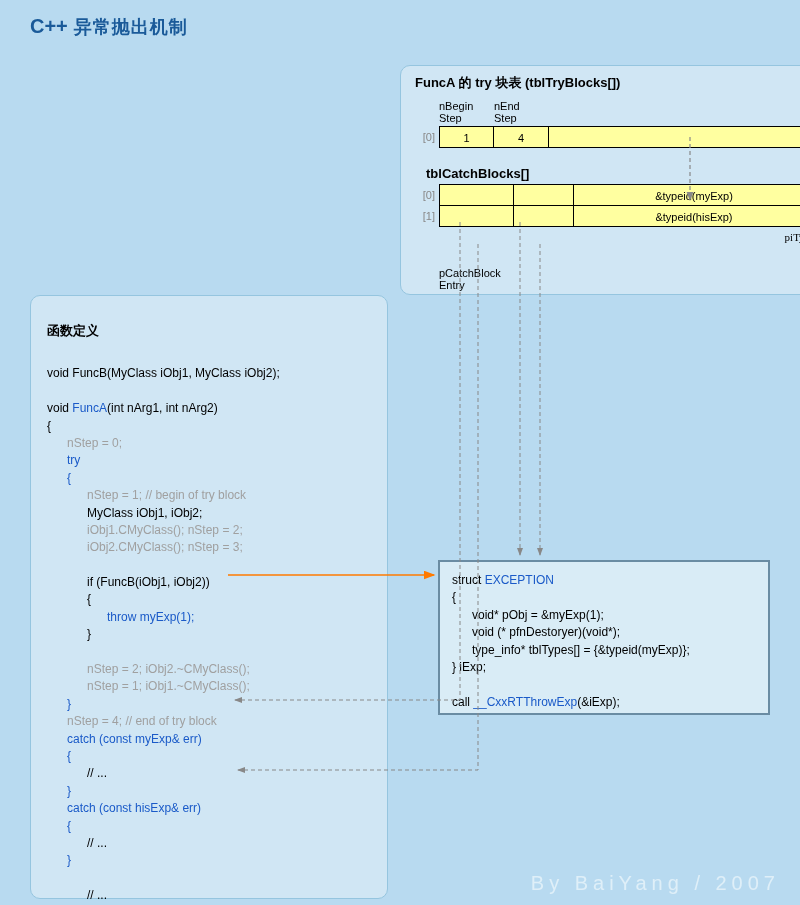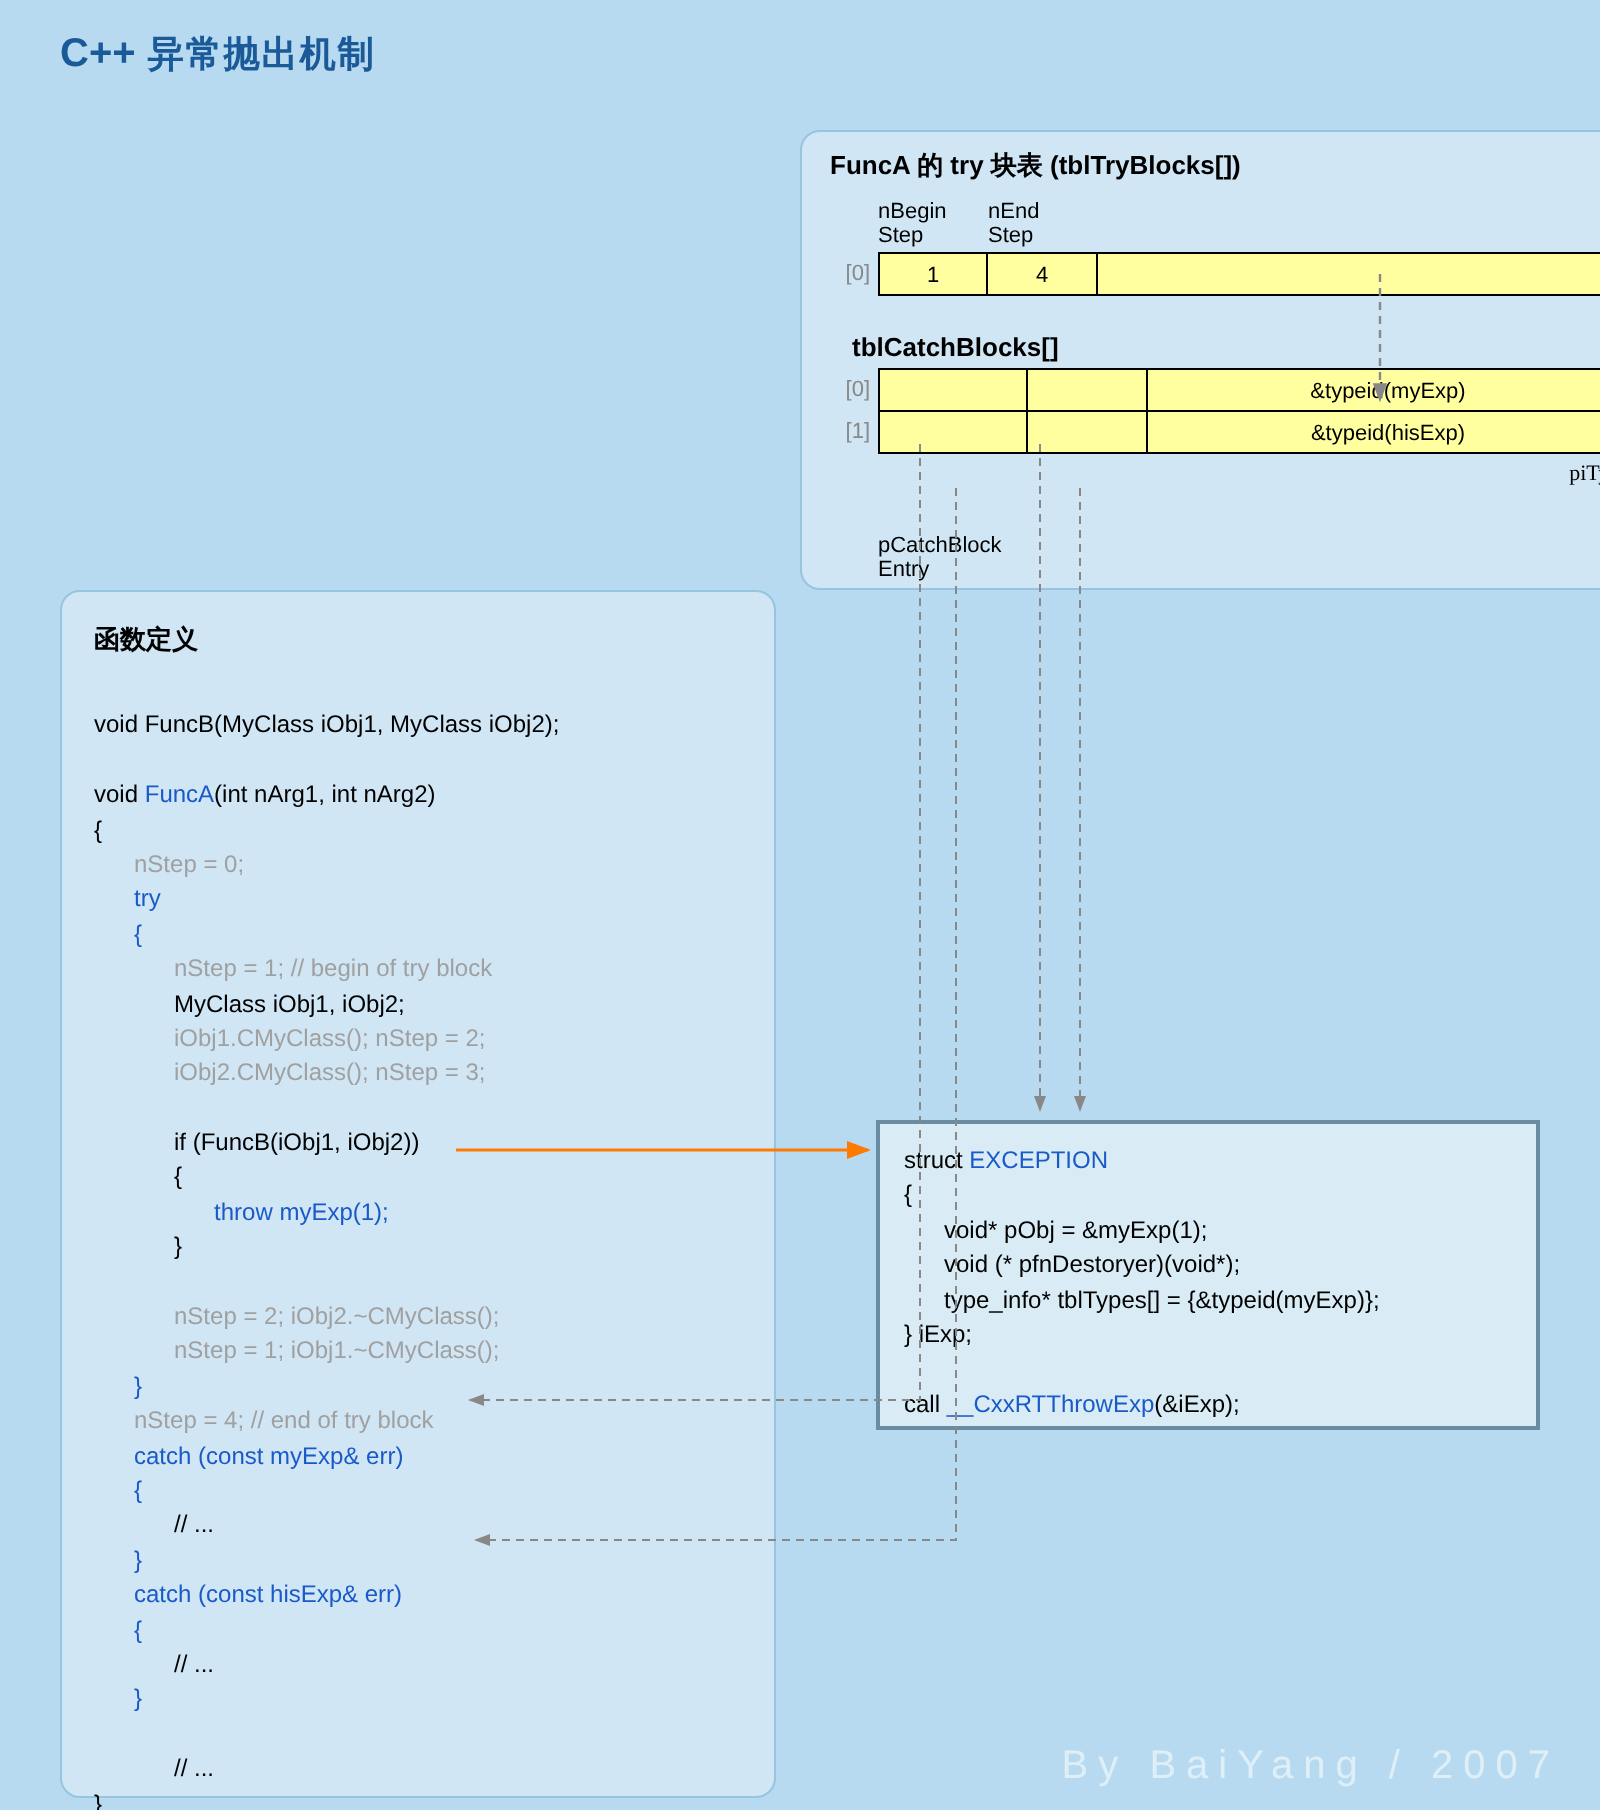--- a/index.html
+++ b/index.html
@@ -22,21 +22,21 @@
   .catch-title { font-size:13px; font-weight:bold; margin:18px 0 4px 11px; }
   .cb-row { display:flex; align-items:center; margin-top:-1px; }
   .cb-cell { height:22px; line-height:22px; border:1px solid #000; background:#ffffa0; font-size:11px; }
   .cb1 { width:75px; }
   .cb2 { width:60px; border-left:none; }
   .cb3 { flex:1; border-left:none; text-align:center; }
   .cb-ftr { display:flex; margin-left:24px; margin-top:4px; font-size:11px; }
   .cb-ftr span:first-child { width:135px; }
   .cb-ftr span:nth-child(2) { flex:1; text-align:right;font-family:Liberation Serif, serif; }
   
-  .fndef { left:30px; top:295px; width:358px; height:604px; padding:15px 16px; }
+  .fndef { left:30px; top:295px; width:358px; height:604px; padding:26px 16px; }
   .code { font-family:Arial,sans-serif; font-size:12px; line-height:1.45; white-space:pre; }
   .k-blue { color:#1a5ac8; }
   .k-dim { color:#a0a0a0; }
   .k-black { color:#000; }
   
   .expbox { position:absolute; left:438px; top:560px; width:332px; height:155px; background:#d9ecf6; border:2px solid #6a8ca3; padding:10px 12px; }
   
   .author { position:absolute; right:20px; bottom:10px; color:#e6f3fa; font-size:20px; letter-spacing:5px; font-family:Arial,sans-serif; opacity:0.85; }
   
   svg.overlay { position:absolute; left:0; top:0; width:800px; height:905px; pointer-events:none; }

